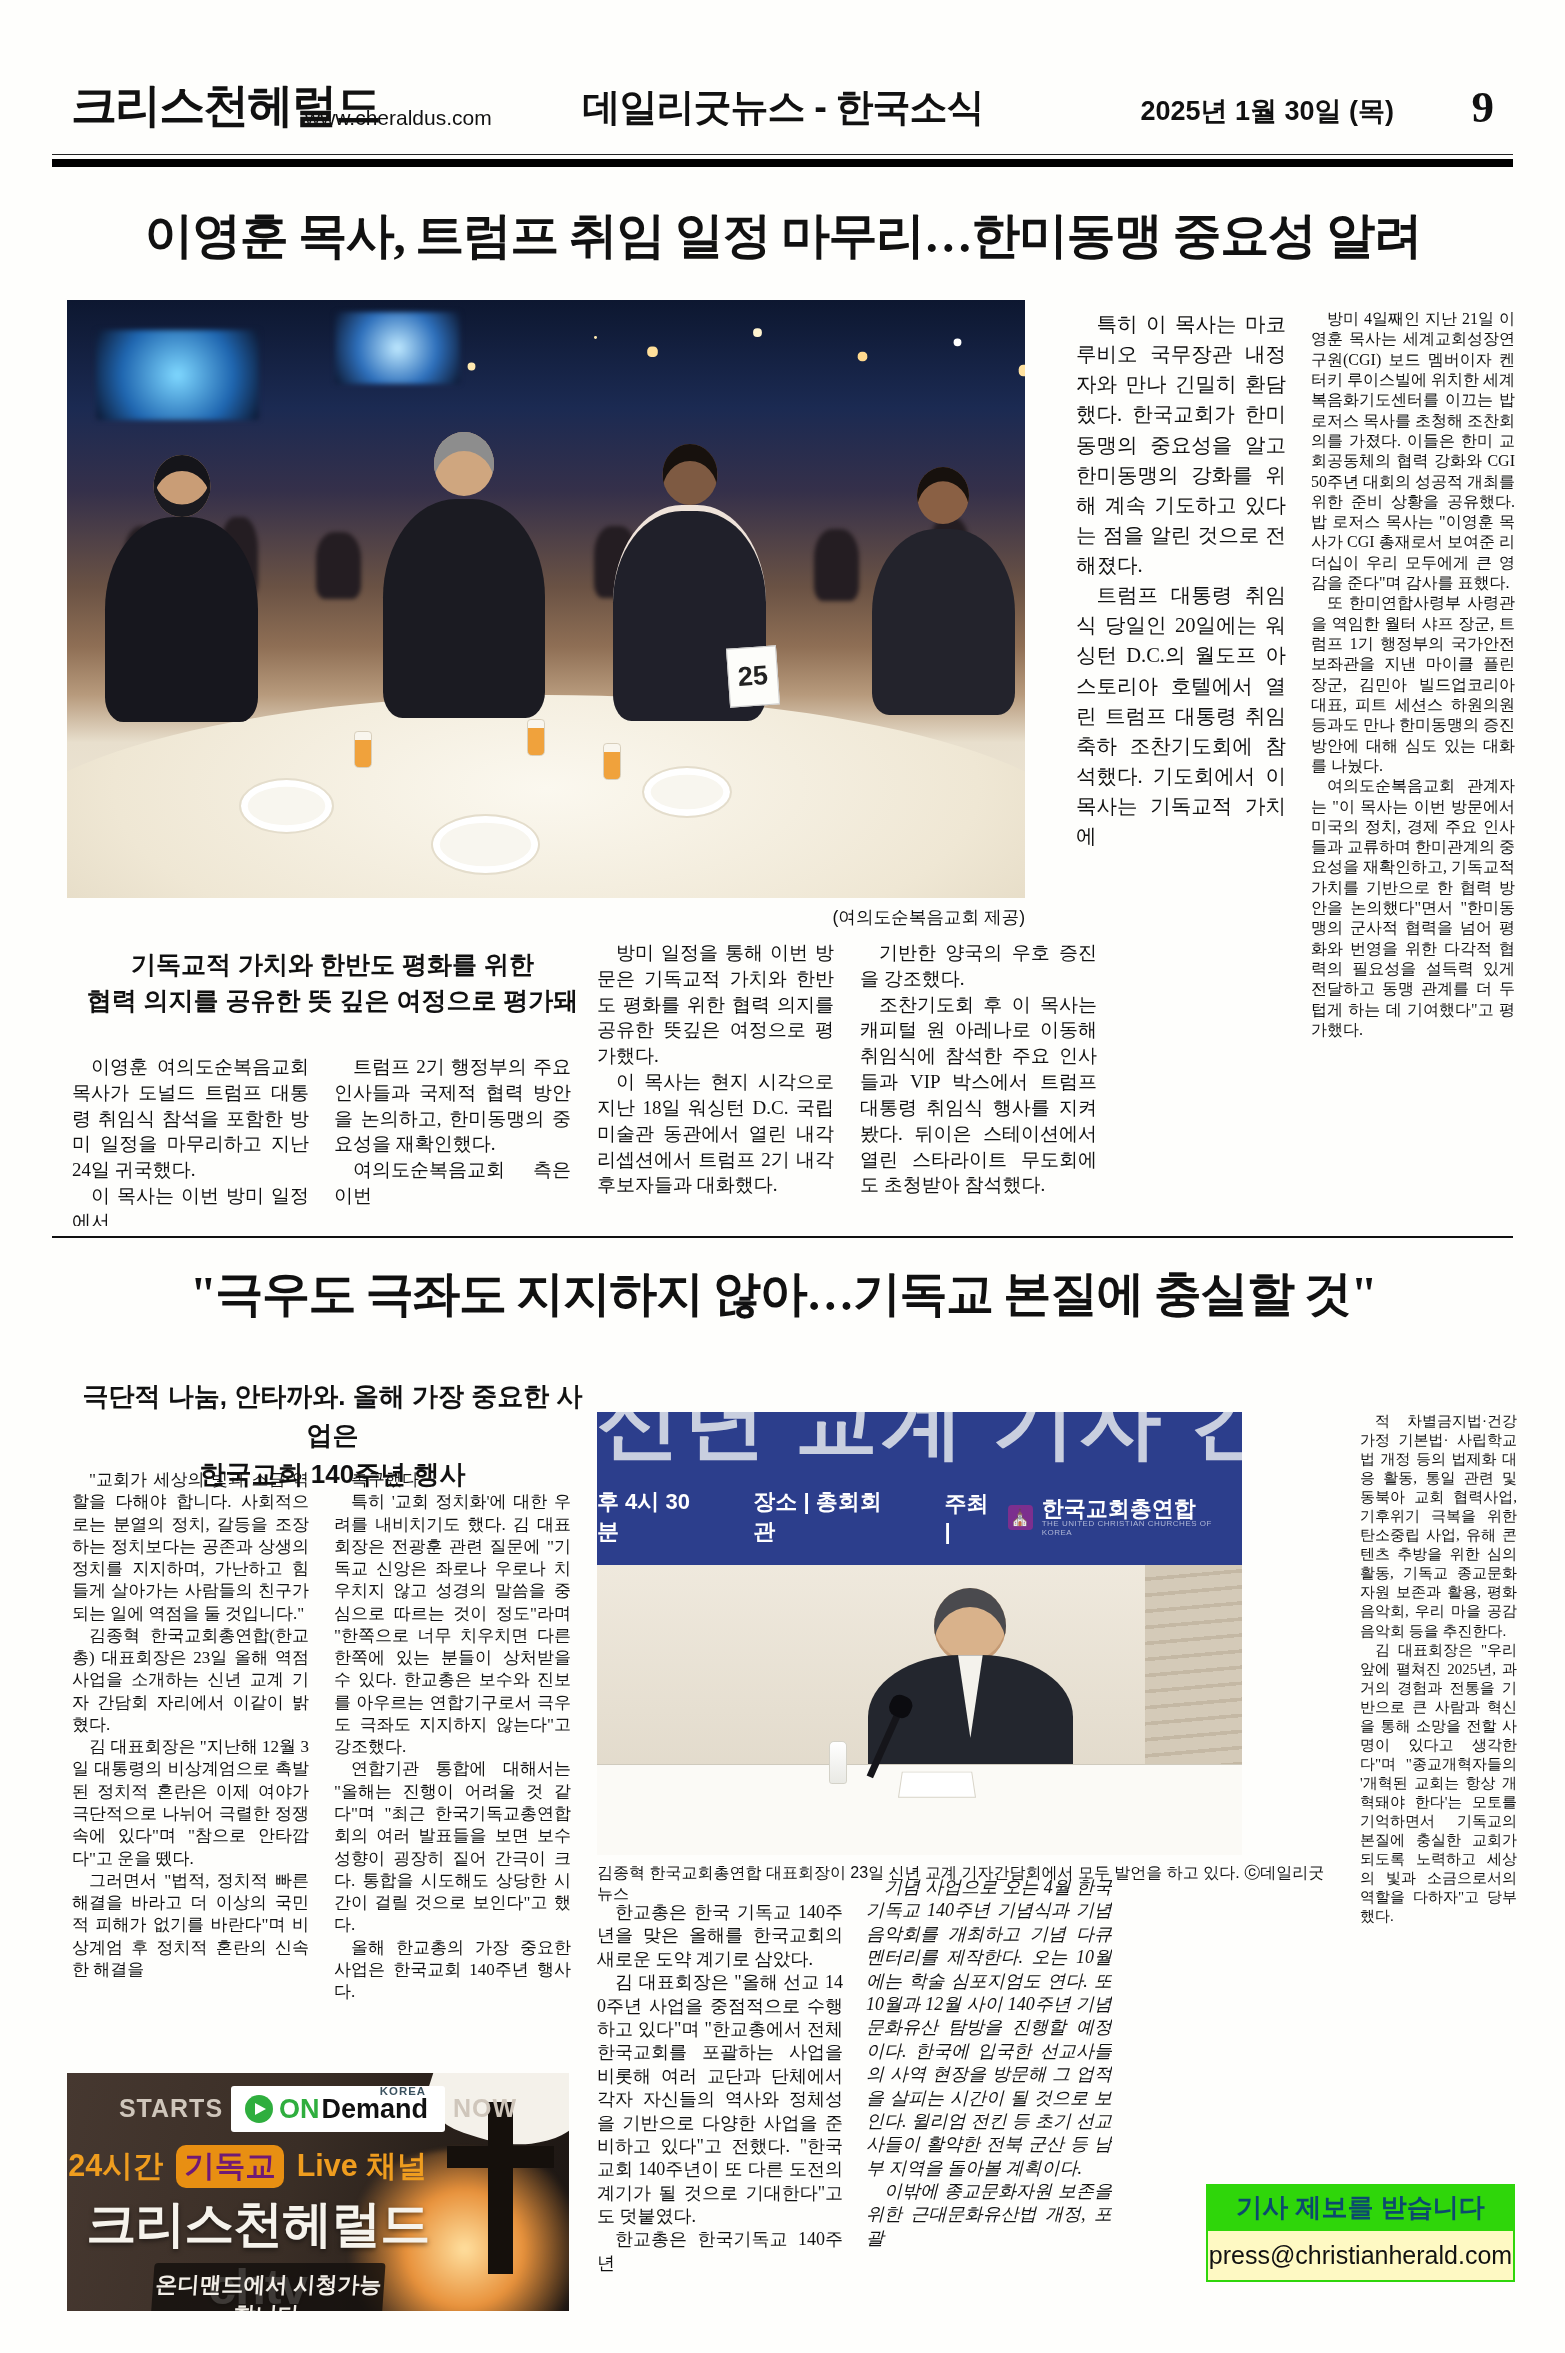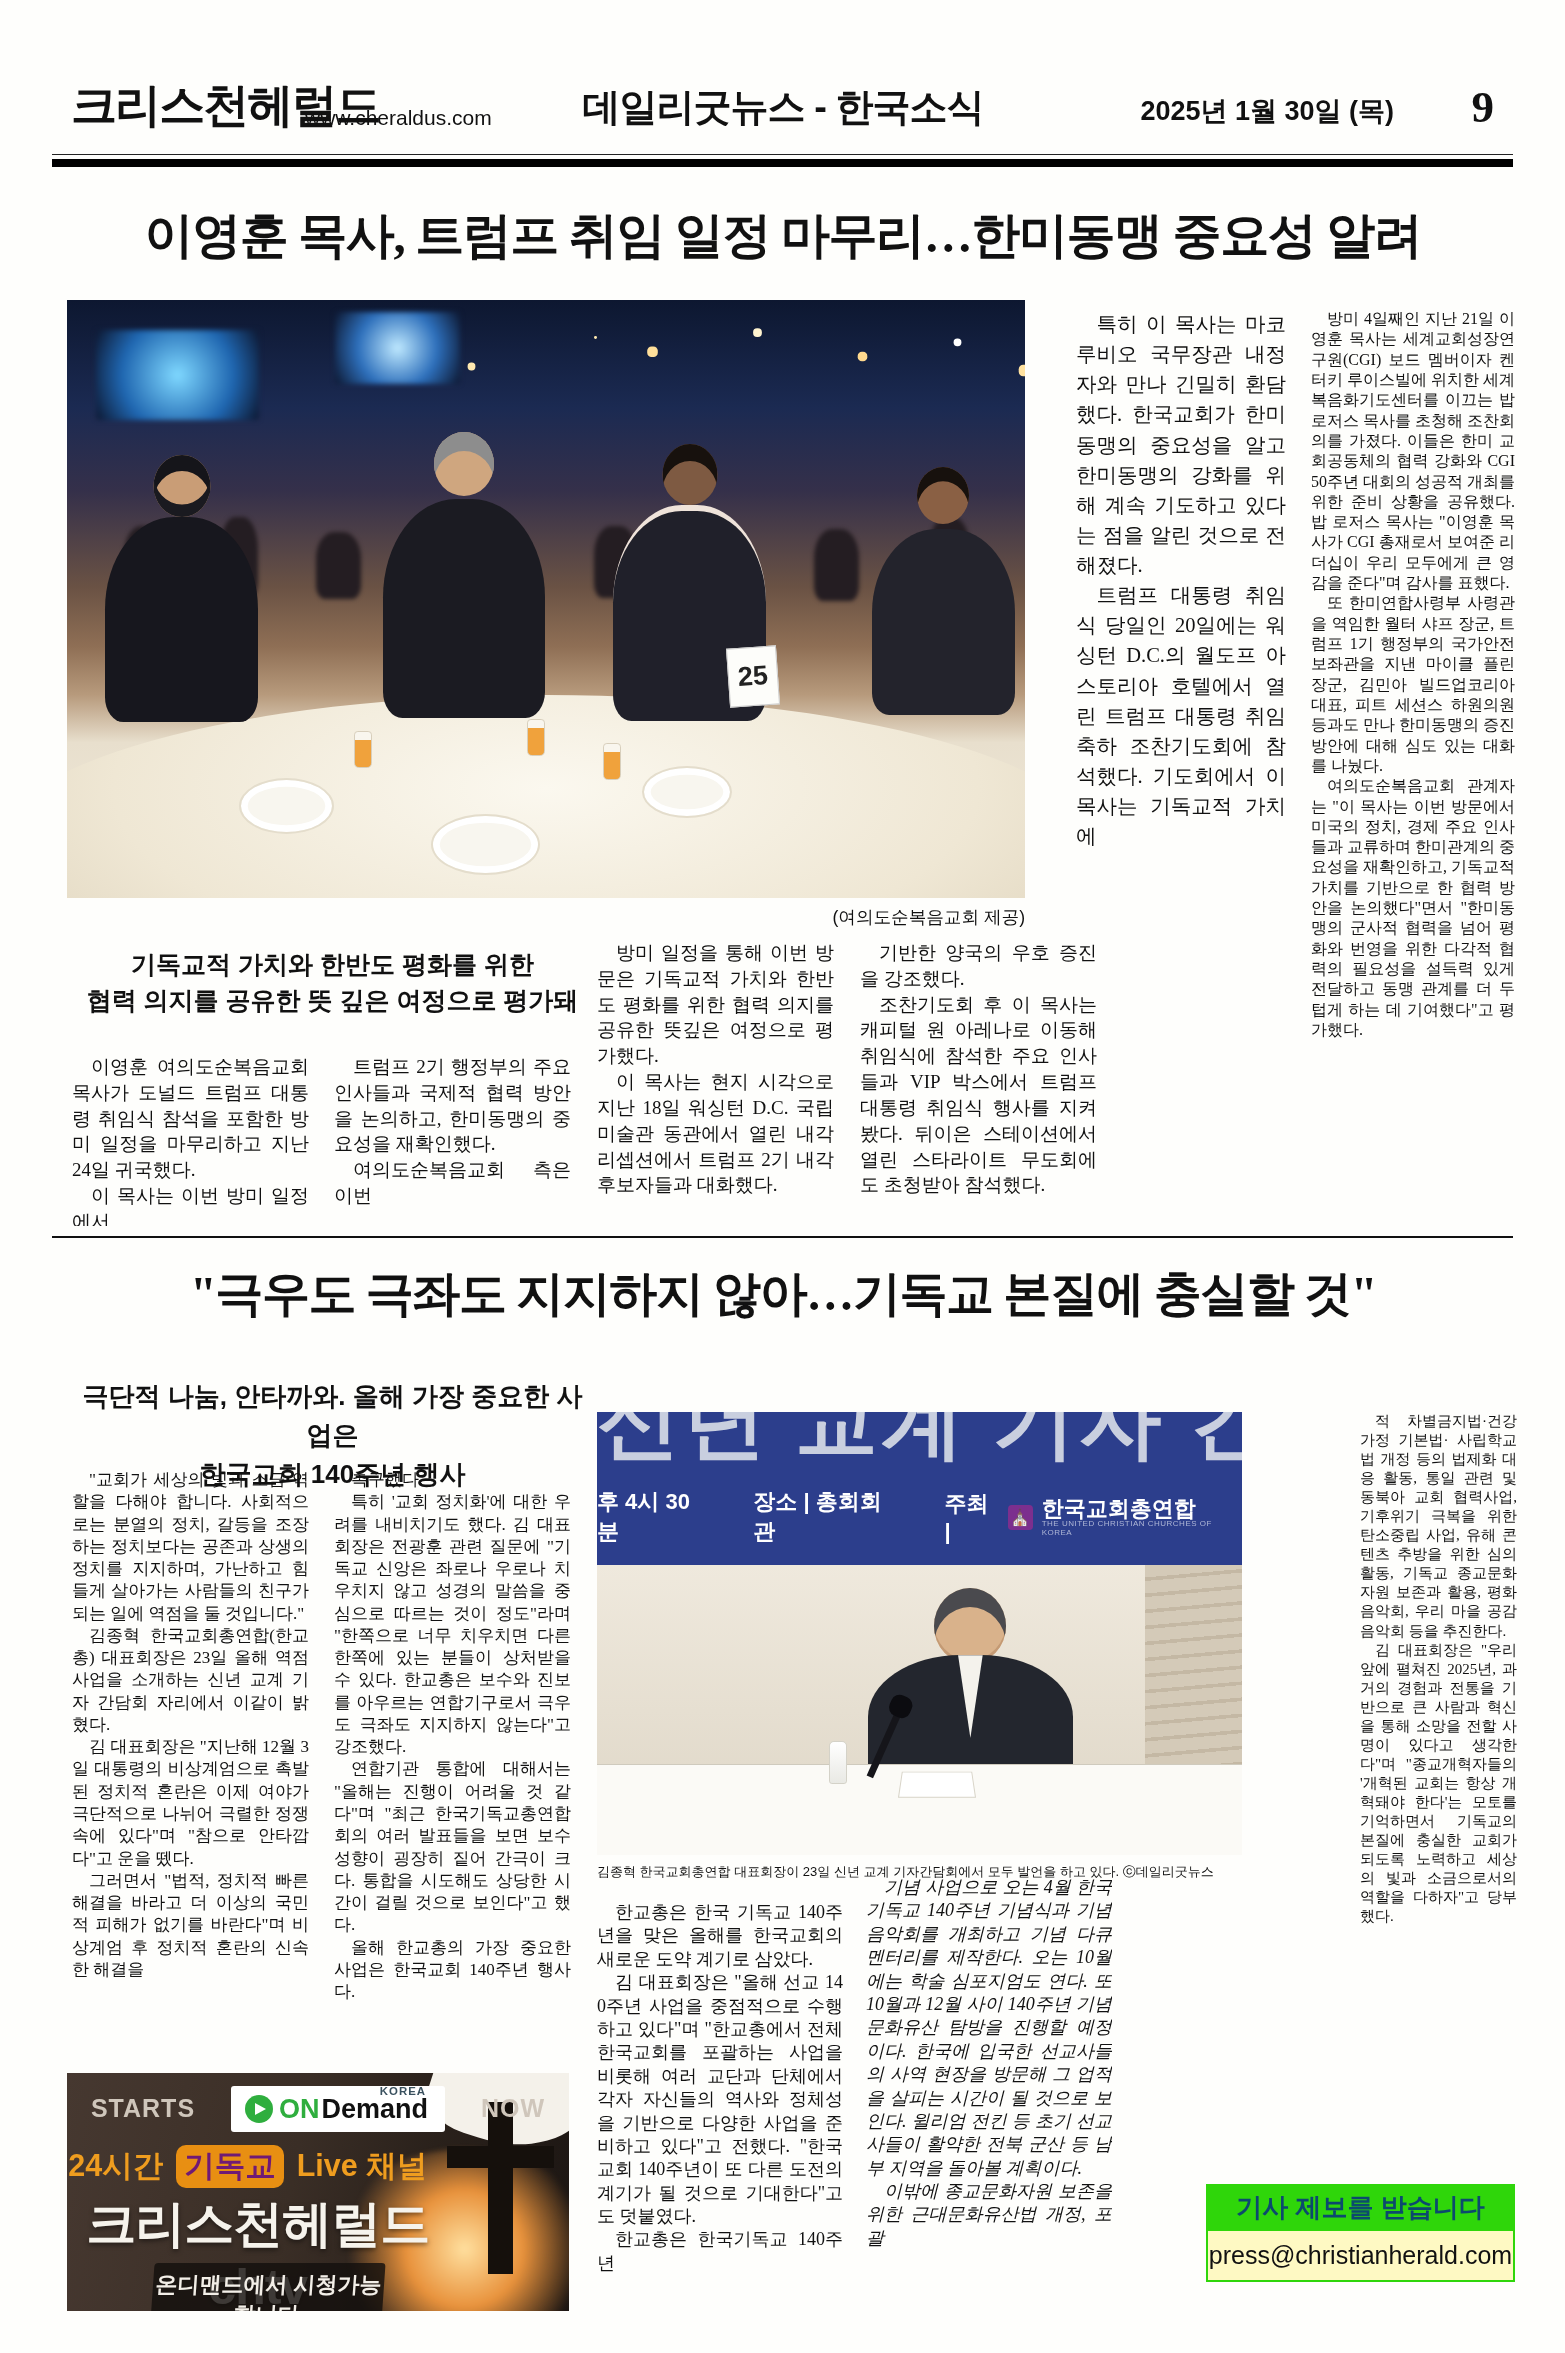--- a/index.html
+++ b/index.html
@@ -87,33 +87,33 @@
   .p2-pillar{position:absolute;right:0;top:0;width:15%;height:100%;
         background:repeating-linear-gradient(175deg,#d4cab8 0 12.4px,#c4b8a4 12.4px 16px);}
   .p2-table{position:absolute;left:0;bottom:0;width:100%;height:91px;background:#fbfaf6;border-top:1.9px solid #cfcabd;}
   .p2-mic{position:absolute;left:44%;bottom:76px;width:6.7px;height:72px;background:#15151a;transform:rotate(24deg);}
   .p2-mic::after{content:"";position:absolute;left:-7.6px;top:-16px;width:22px;height:22px;border-radius:40%;background:#0c0c10;}
   .p2-bottle{position:absolute;left:36%;bottom:72px;width:16px;height:41px;border-radius:4.8px 4.8px 2.9px 2.9px;
         background:linear-gradient(#fff,#e9e9e4);border:1px solid #d4d2c8;}
   .p2-card{position:absolute;left:47%;bottom:57px;width:72px;height:28px;background:#fff;border:1px solid #d8d4c8;
         transform:perspective(143px) rotateX(30deg);}
   .photo2-caption{position:absolute;left:597px;top:1863px;width:737px;
-        font-family:"Liberation Sans","DejaVu Sans",sans-serif;font-size:13px;}
+        font-family:"Liberation Sans","DejaVu Sans",sans-serif;font-size:16px;}
 
   
   .ad{position:absolute;left:67px;top:2073px;width:502px;height:238px;overflow:hidden;color:#fff;
       background:linear-gradient(100deg,#463830 0%,#3a2e26 45%,#2a211b 70%,#1c1613 100%);
       font-family:"Liberation Sans","DejaVu Sans",sans-serif;}
   .ad-sun{position:absolute;right:-29px;bottom:-38px;width:267px;height:200px;border-radius:50%;
       background:radial-gradient(circle,#ffdf9e 0%,#e8923c 35%,rgba(60,40,25,0) 70%);filter:blur(2.9px);}
   .ad-cross{position:absolute;right:56px;top:29px;width:25px;height:172px;background:#15100c;}
   .ad-cross::after{content:"";position:absolute;left:-41px;top:44px;width:107px;height:22px;background:#15100c;}
   .ad-tear{position:absolute;right:-19px;top:-33px;width:157px;height:105px;background:#f4f1ea;
       transform:rotate(18deg);border-radius:0 0 60% 30%;}
-  .ad-toprow{position:absolute;left:0;top:13.3px;width:100%;display:flex;justify-content:center;align-items:center;gap:36px;}
+  .ad-toprow{position:absolute;left:0;top:13.3px;width:100%;display:flex;justify-content:center;align-items:center;gap:8px;}
   .ad-startnow{font-size:25px;font-weight:bold;color:#cfc6bb;letter-spacing:1px;}
   .ad-badge{position:relative;background:#fff;border-radius:3px;padding:7.6px 17px 6.7px 14.3px;display:flex;align-items:center;gap:1.9px;}
   .ad-badge .play{width:28px;height:28px;border-radius:50%;background:#2fae3e;position:relative;margin-right:3.8px;}
   .ad-badge .play::after{content:"";position:absolute;left:10px;top:7.2px;border-left:11.4px solid #fff;
       border-top:6.7px solid transparent;border-bottom:6.7px solid transparent;}
   .ad-badge .on{color:#2fae3e;font-weight:900;font-size:27px;}
   .ad-badge .demand{color:#111;font-weight:900;font-size:27px;}
   .ad-badge .korea{position:absolute;right:19px;top:-1px;font-size:11.4px;font-weight:900;color:#39505e;letter-spacing:1px;text-align:center;}
   .ad-line1{position:absolute;left:0;top:72px;width:72%;display:flex;justify-content:center;align-items:center;gap:12.4px;
       font-weight:900;font-size:30.5px;color:#ef9d1f;}

